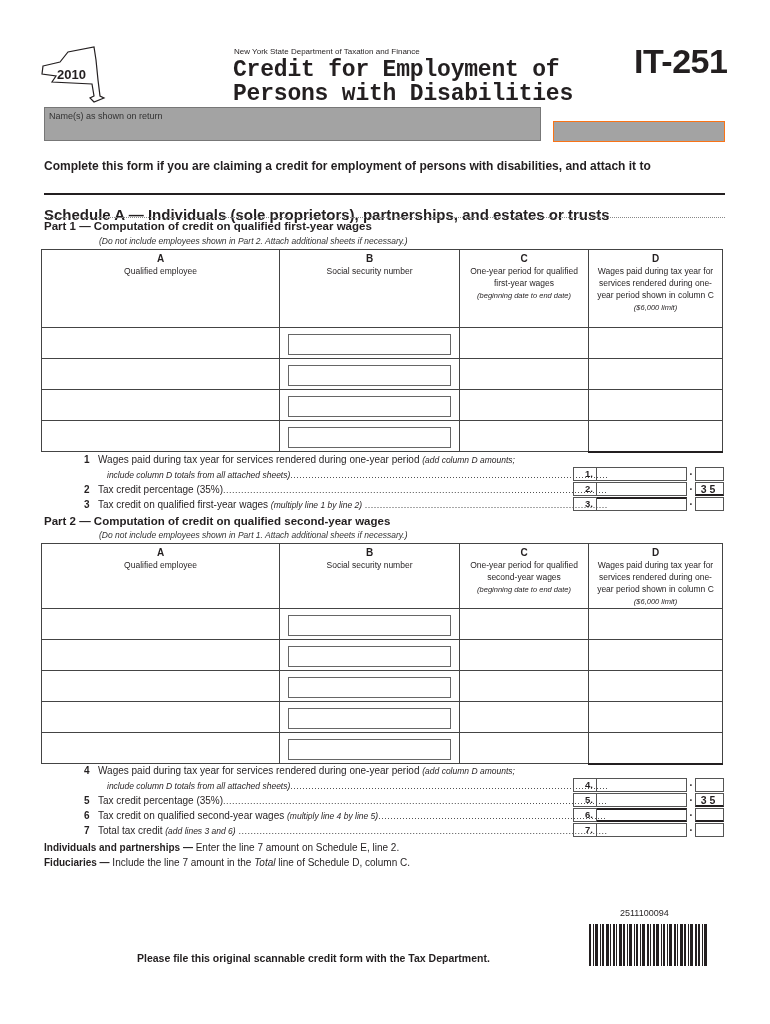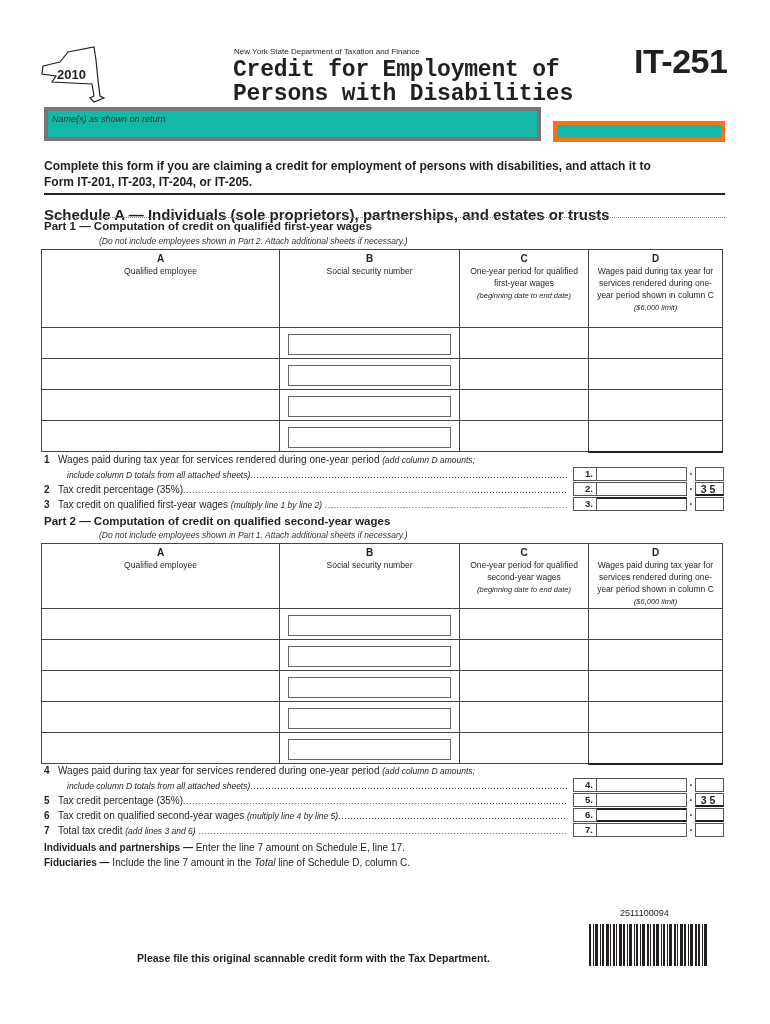--- a/index.html
+++ b/index.html
@@ -3,34 +3,34 @@
 <meta charset="utf-8">
 <style>
   html, body { margin:0; padding:0; background:#ffffff; }
   body { width:770px; height:1024px; position:relative; overflow:hidden;
          font-family:"Liberation Sans", sans-serif; color:#231f20; }
   .abs { position:absolute; }
   .dept { font-size:8px; }
   .title { font-size:23px; font-weight:bold; line-height:23px; letter-spacing:-0.2px;font-family:Liberation Mono, monospace; }
   .formno { font-size:34px; font-weight:bold; letter-spacing:-0.5px; }
   .lbl { font-size:9px; color:#333; }
-  .box { border:4px solid #f97316; box-sizing:border-box; background:#14b8a6;font-style:italic; }
+  .box { border:1px solid #f97316; box-sizing:border-box; background:#a3a3a3; }
   .intro { font-size:12px; font-weight:bold; line-height:16px; }
   .sched { font-size:15px; font-weight:bold;margin-top:7px; }
   .part { font-size:11.5px; font-weight:bold; }
   .note { font-size:8.5px; font-style:italic; color:#333; }
   .rule-thick { background:#231f20; height:2px; }
   .rule-thin { border-top:1px dotted #888; height:0; }
   table.grid { border-collapse:collapse; position:absolute; table-layout:fixed; }
   table.grid td, table.grid th { border:1px solid #444; padding:0; vertical-align:top; }
   .colhead { font-size:8.5px; text-align:center; line-height:12px; font-weight:normal; padding-top:3px !important; }
   .colletter { font-size:10px; font-weight:bold; display:block; }
   .colsub { font-style:italic; font-size:7.5px; }
   .ssnbox { display:block; margin:6px 8px 0 8px; height:21px; border:1px solid #666; box-sizing:border-box; background:#fff; }
-  .lineitem { font-size:10px; white-space:nowrap; line-height:13px; }
+  .lineitem { font-size:10px; white-space:nowrap; line-height:13px;margin-left:40px; }
   .lineitem .n { font-weight:bold; display:inline-block; width:14px; }
   .lineitem i { font-size:8.5px; }
   .dots { font-size:9px; color:#333; letter-spacing:0.5px; }
   .amtgrid { position:absolute; }
   .amtrow { position:absolute; height:14px; }
   .amtnum { position:absolute; left:0; width:24px; height:14px; border:1px solid #555; box-sizing:border-box;
             font-size:9.5px; font-weight:bold; text-align:right; padding-right:3px; line-height:12px; }
   .amtfield { position:absolute; left:24px; width:90px; height:14px; border:1px solid #555; border-left:none; box-sizing:border-box; }
   .amtdot { position:absolute; left:114px; width:8px; font-size:10px; text-align:center; line-height:10px; font-weight:bold; }
   .amtcents { position:absolute; left:122px; width:29px; height:14px; border:1px solid #555; box-sizing:border-box;
@@ -55,21 +55,20 @@
 <div class="abs formno" style="left:634px;top:42px;">IT-251</div>
 
 <div class="abs box" style="left:44px;top:107px;width:497px;height:34px;border-color:#777;">
   <span class="lbl" style="position:absolute;left:4px;top:3px;">Name(s) as shown on return</span>
 </div>
 <div class="abs lbl" style="left:553px;top:121px;">Identifying number as shown on return</div>
 <div class="abs box" style="left:553px;top:121px;width:172px;height:21px;"></div>
 
 <div class="abs intro" style="left:44px;top:158px;width:700px;">
   <div>Complete this form if you are claiming a credit for employment of persons with disabilities, and attach it to</div>
-  <div>Form IT-201, IT-203, IT-204, or IT-205.</div>
 </div>
 <div class="abs rule-thick" style="left:44px;top:193px;width:681px;"></div>
 <div class="abs sched" style="left:44px;top:199px;">Schedule A — Individuals (sole proprietors), partnerships, and estates or trusts</div>
 <div class="abs rule-thin" style="left:44px;top:217px;width:681px;"></div>
 
 <div class="abs part" style="left:44px;top:220px;">Part 1 — Computation of credit on qualified first-year wages</div>
 <div class="abs note" style="left:99px;top:236px;">(Do not include employees shown in Part 2. Attach additional sheets if necessary.)</div>
 
 <table class="grid" style="left:41px;top:249px;width:681px;">
   <colgroup>
@@ -251,21 +250,21 @@
   </div>
   <div class="amtrow" style="top:45px;">
     <div class="amtnum">7.</div>
     <div class="amtfield"></div>
     <div class="amtdot">.</div>
     <div class="amtcents"></div>
   </div>
 </div>
 
 <div class="abs foot" style="left:44px;top:840px;">
-  <b>Individuals and partnerships —</b> <span>Enter the line 7 amount on Schedule E, line 17.</span>
+  <b>Individuals and partnerships —</b> <span>Enter the line 7 amount on Schedule E, line 2.</span>
 </div>
 <div class="abs foot" style="left:44px;top:855px;">
   <b>Fiduciaries —</b> <span>Include the line 7 amount in the</span> <i>Total</i> <span>line of Schedule D, column C.</span>
 </div>
 
 <div class="abs" style="left:126px;top:952px;font-size:10.5px;font-weight:bold;padding-left:11px;">Please file this original scannable credit form with the Tax Department.</div>
 
 <div class="abs barcode-num" style="left:620px;top:908px;">2511100094</div>
 <div class="abs barcode" style="left:589px;top:924px;width:126px;">
   <span style="width:2px"></span>

